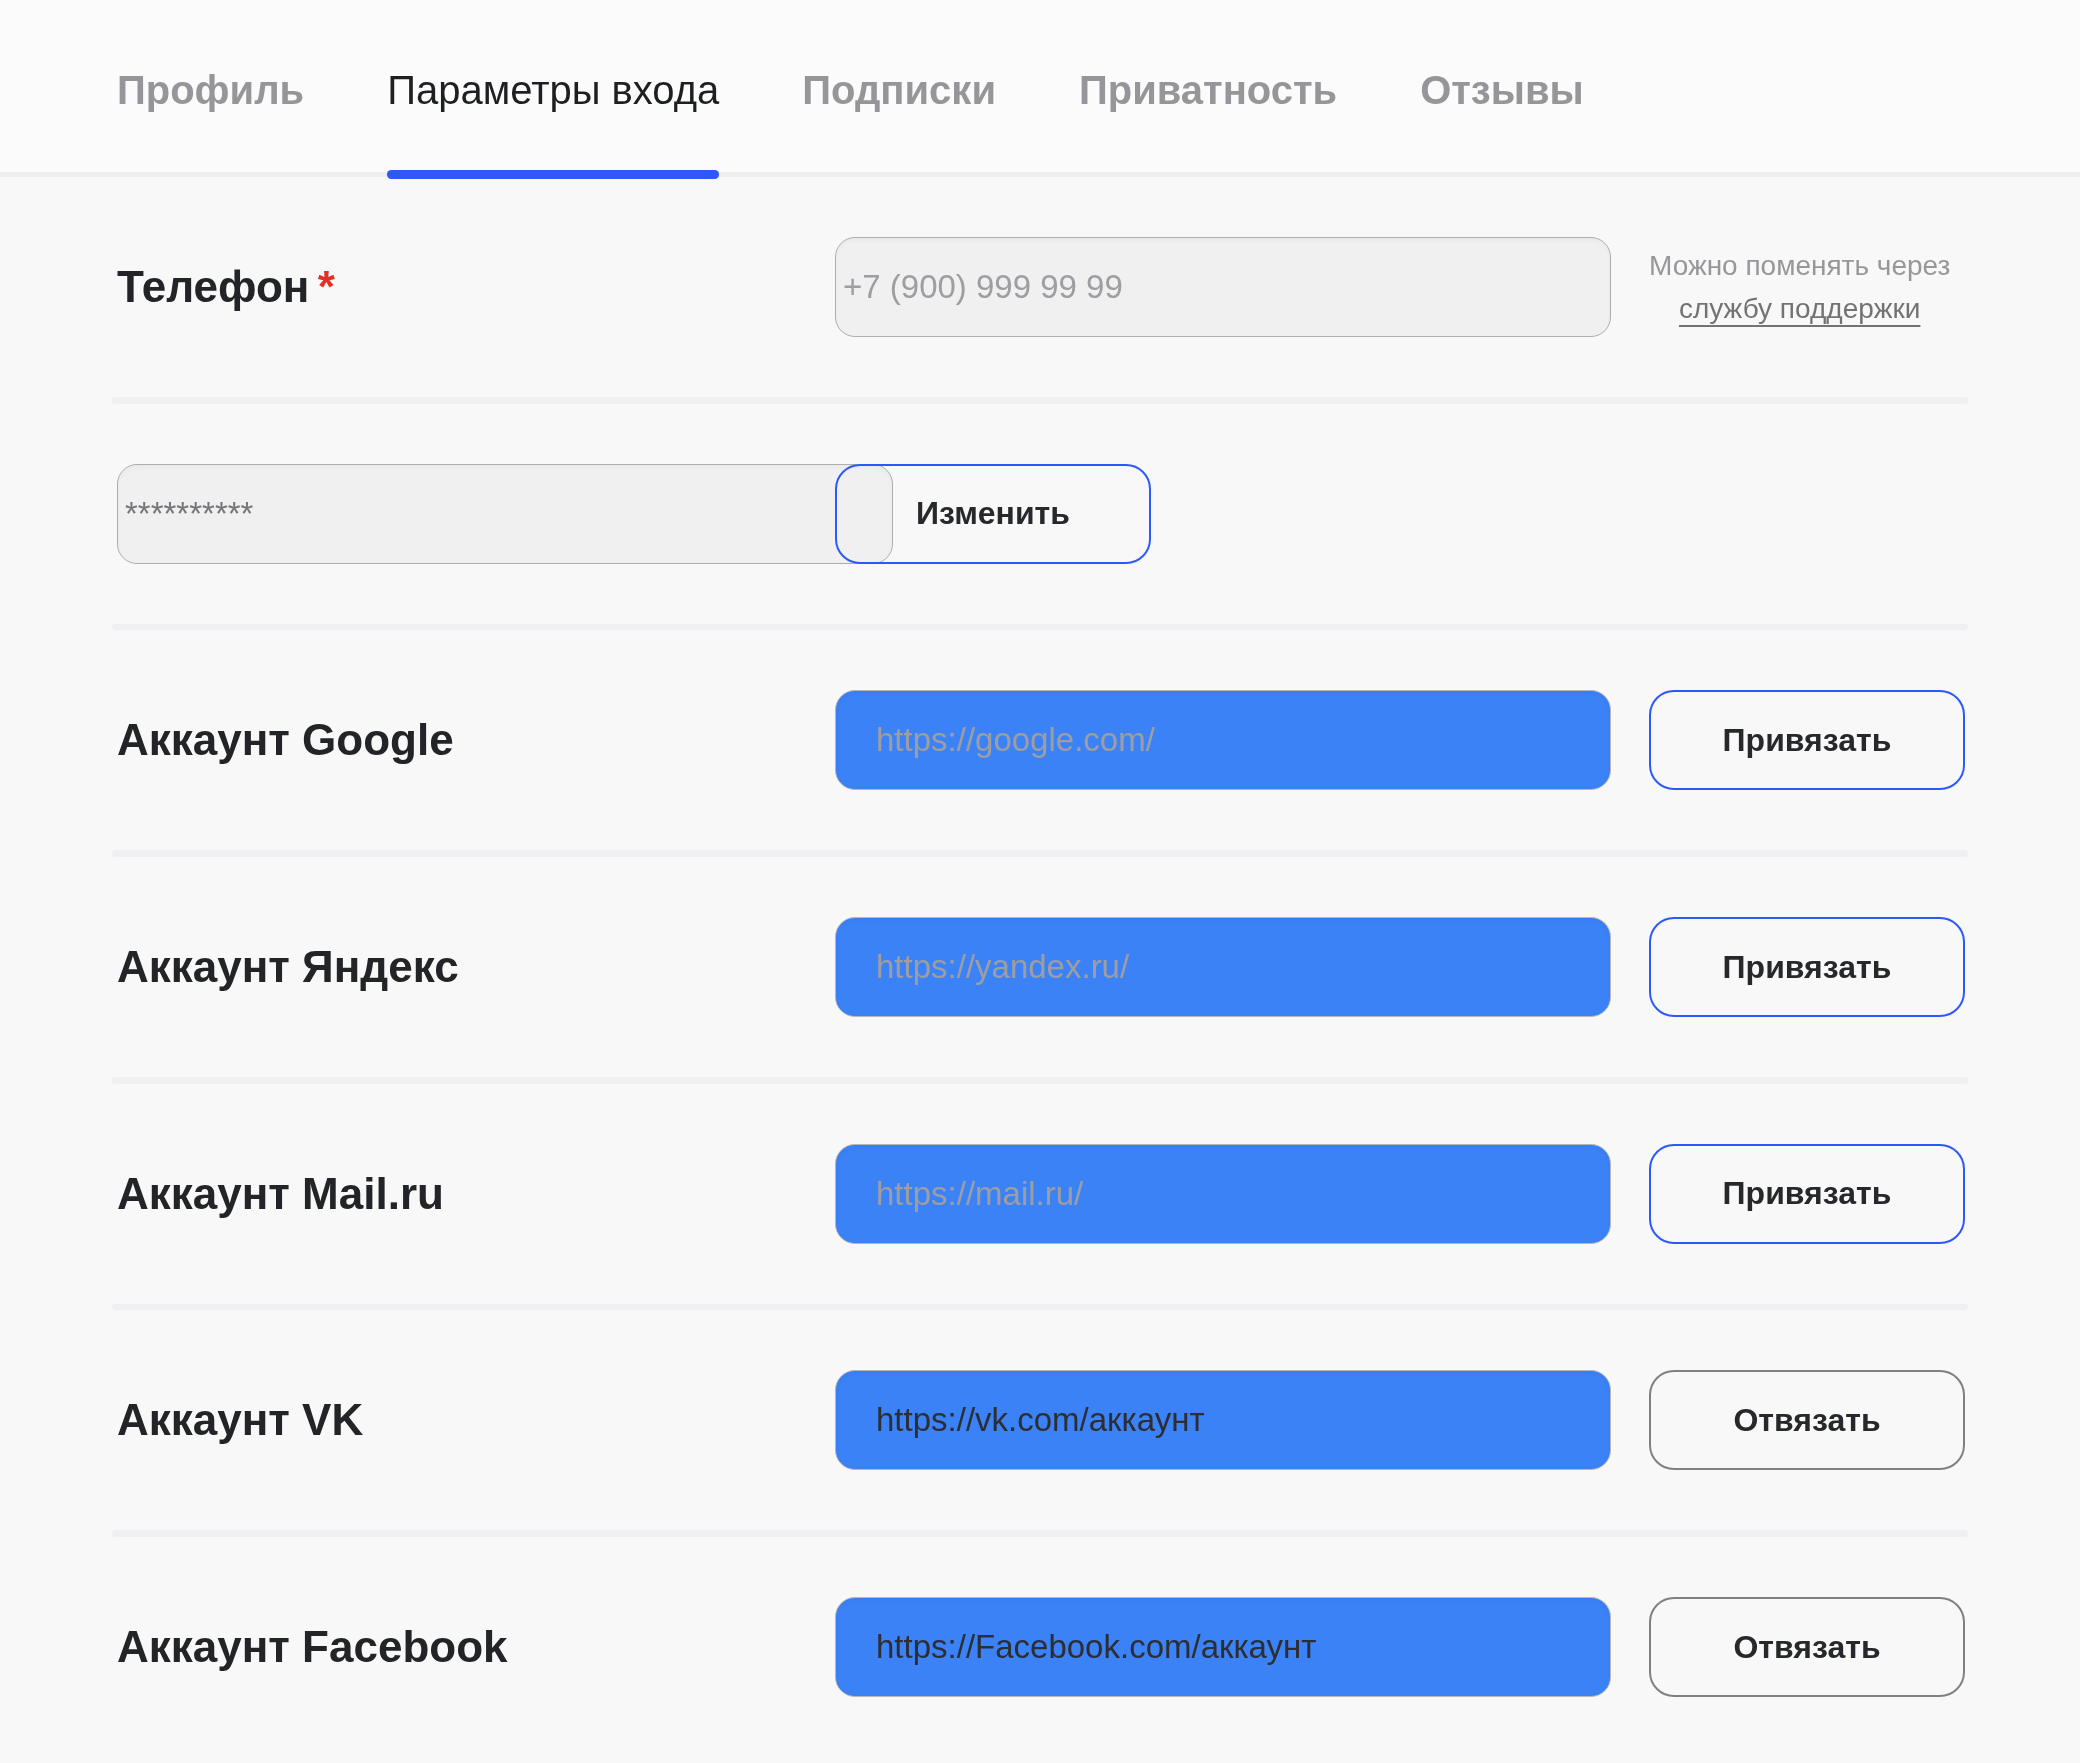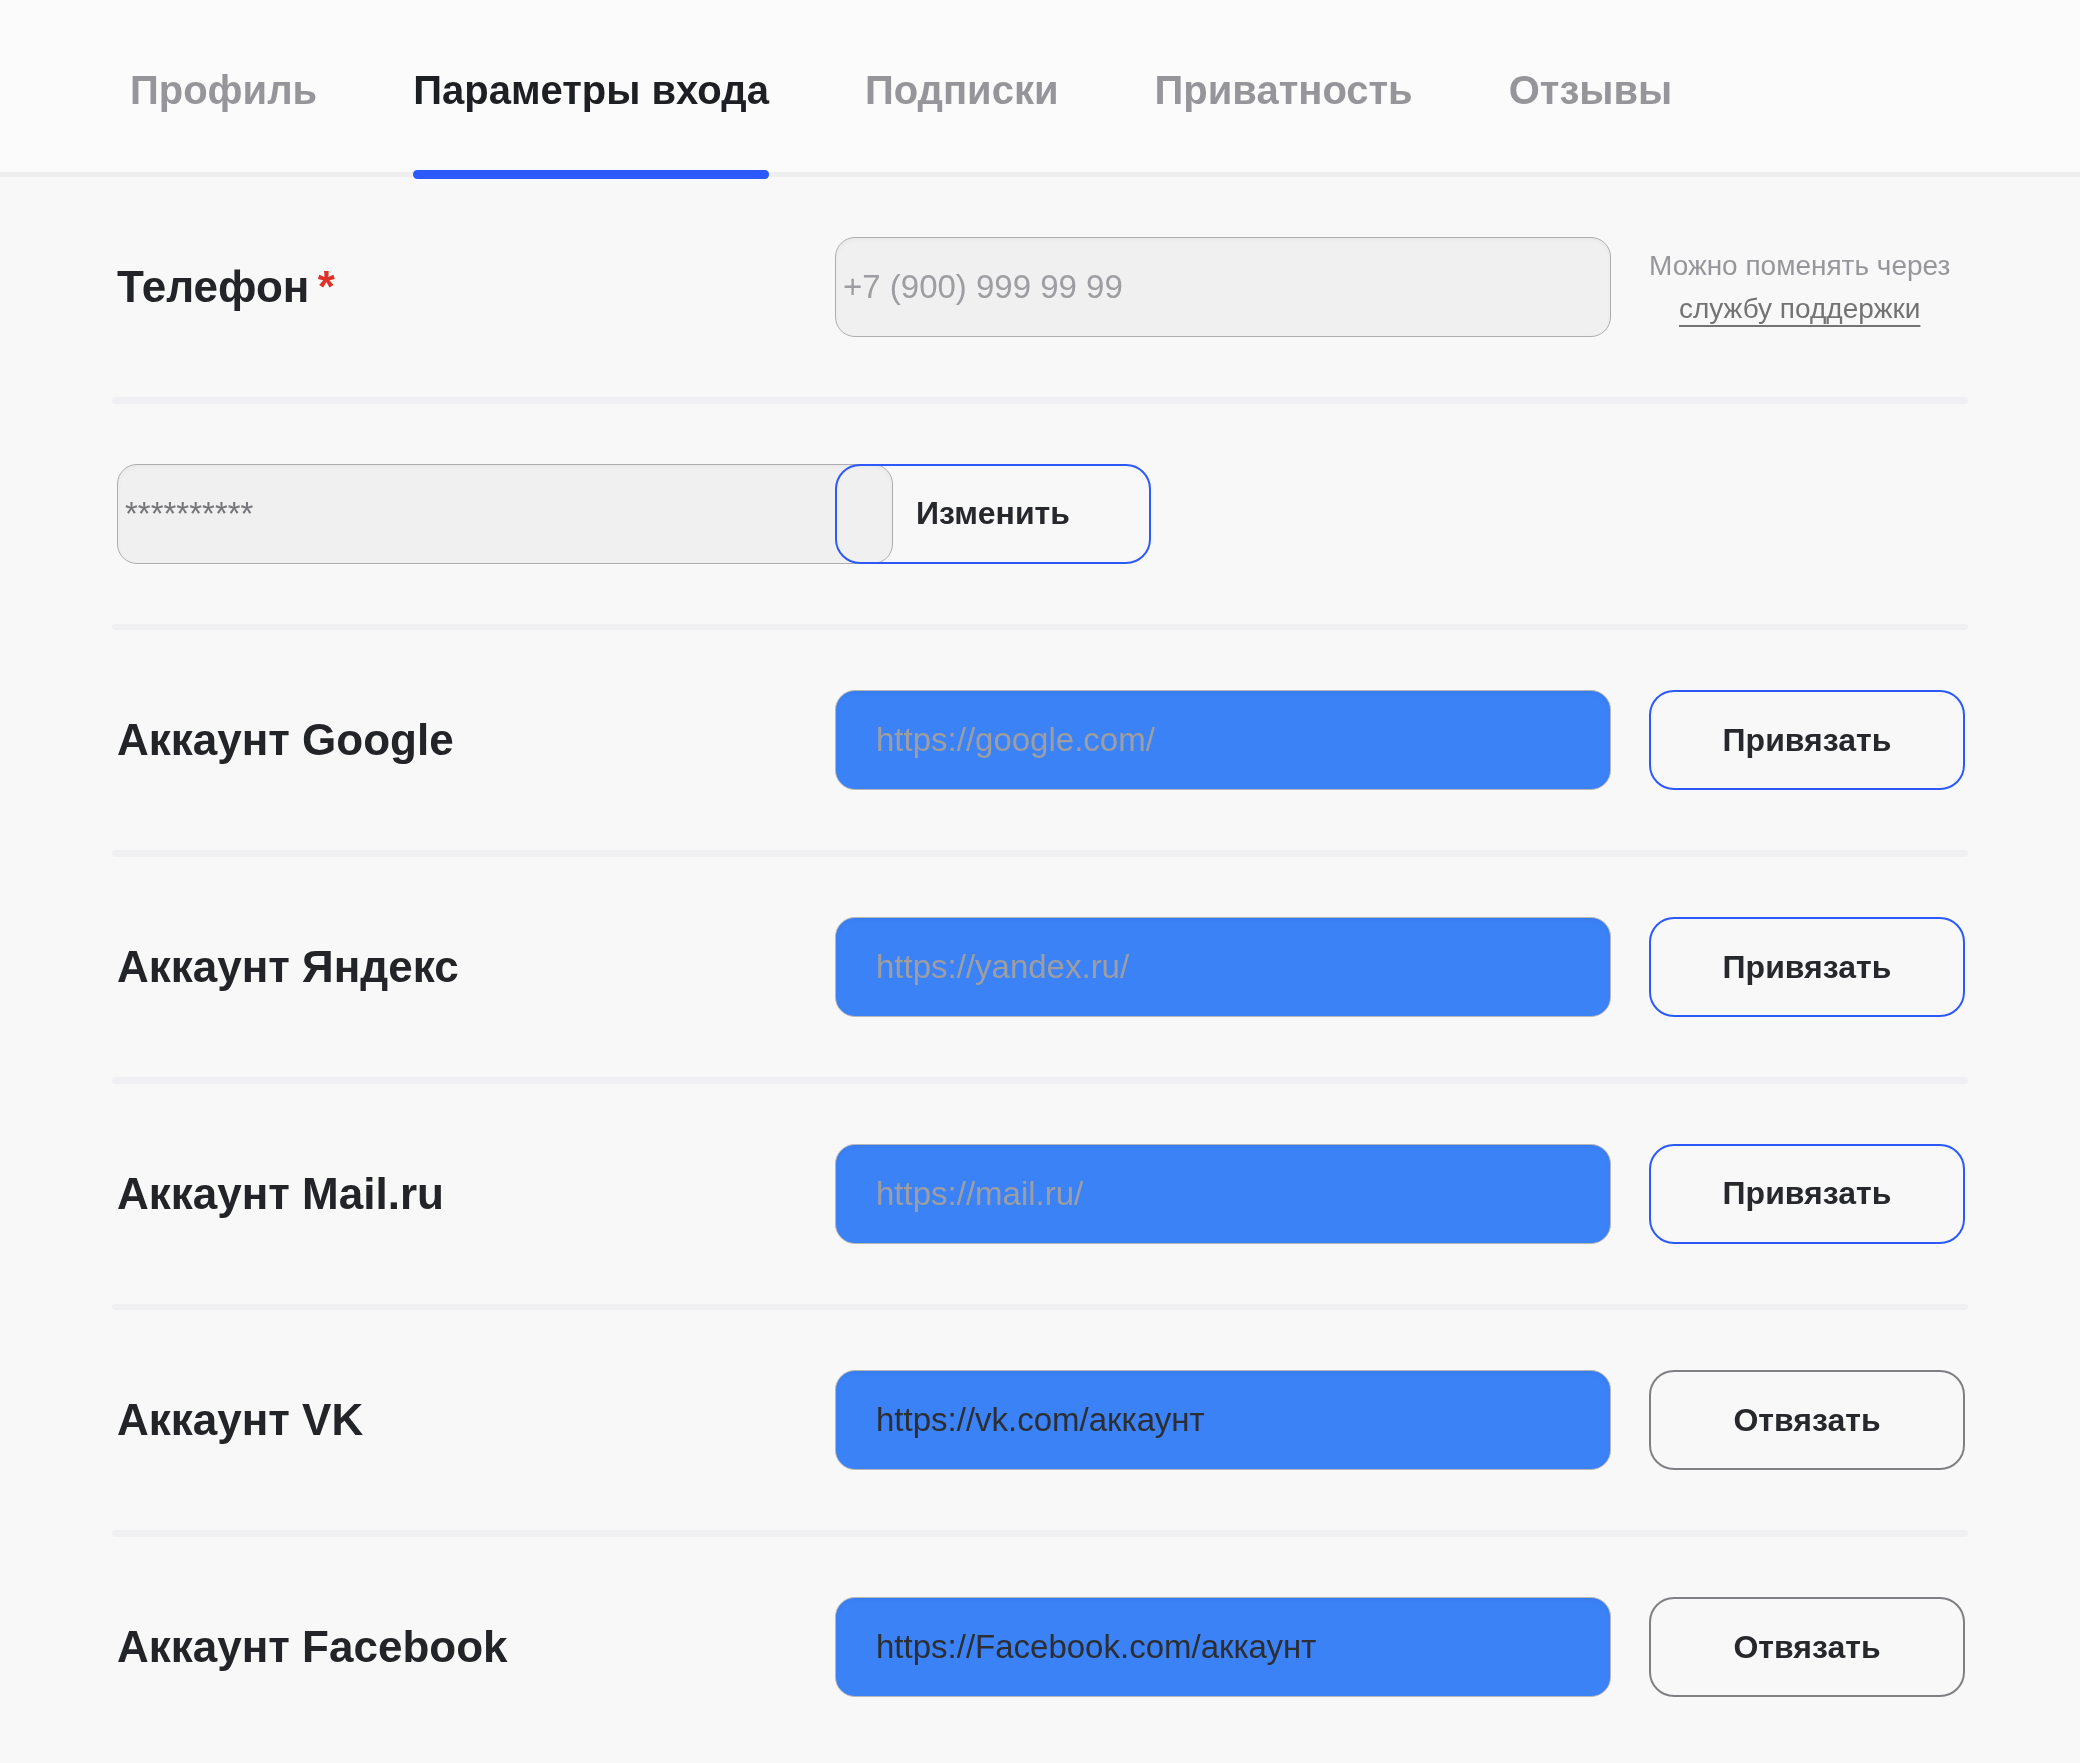--- a/index.html
+++ b/index.html
@@ -26,25 +26,24 @@
     font-size: 40px;
     font-weight: 600;
     color: #96969a;
     height: 100%;
     display: flex;
     align-items: center;
     position: relative;
     cursor: pointer;
     padding-top: 8px;
     white-space: nowrap;
-    margin-left: 13px;
   }
   .tab.active {
     color: #1d1f22;
-    font-weight: 700;
+    font-weight: 400;
   }
   .tab.active::after {
     content: "";
     position: absolute;
     left: 0; right: 0;
     bottom: -6.7px;
     height: 8.3px;
     border-radius: 4.2px;
     background: #2c59fa;
   }

